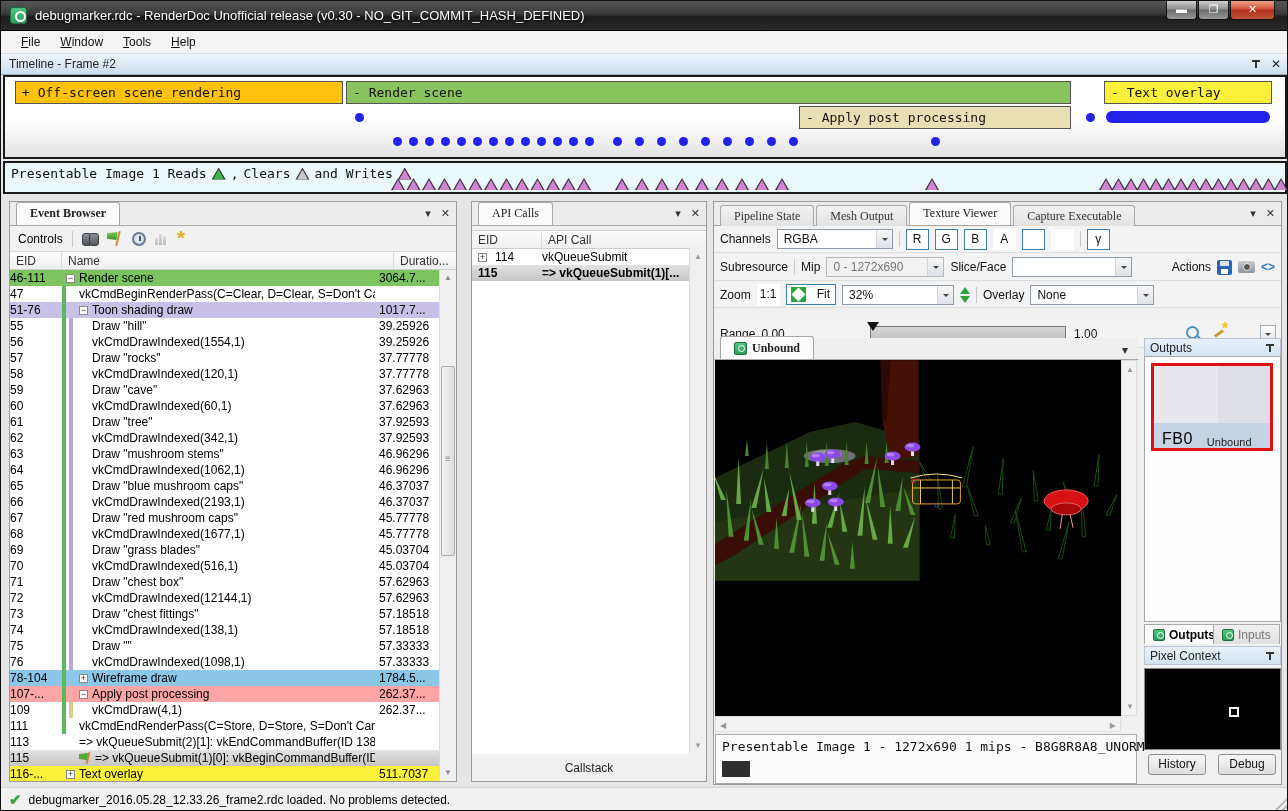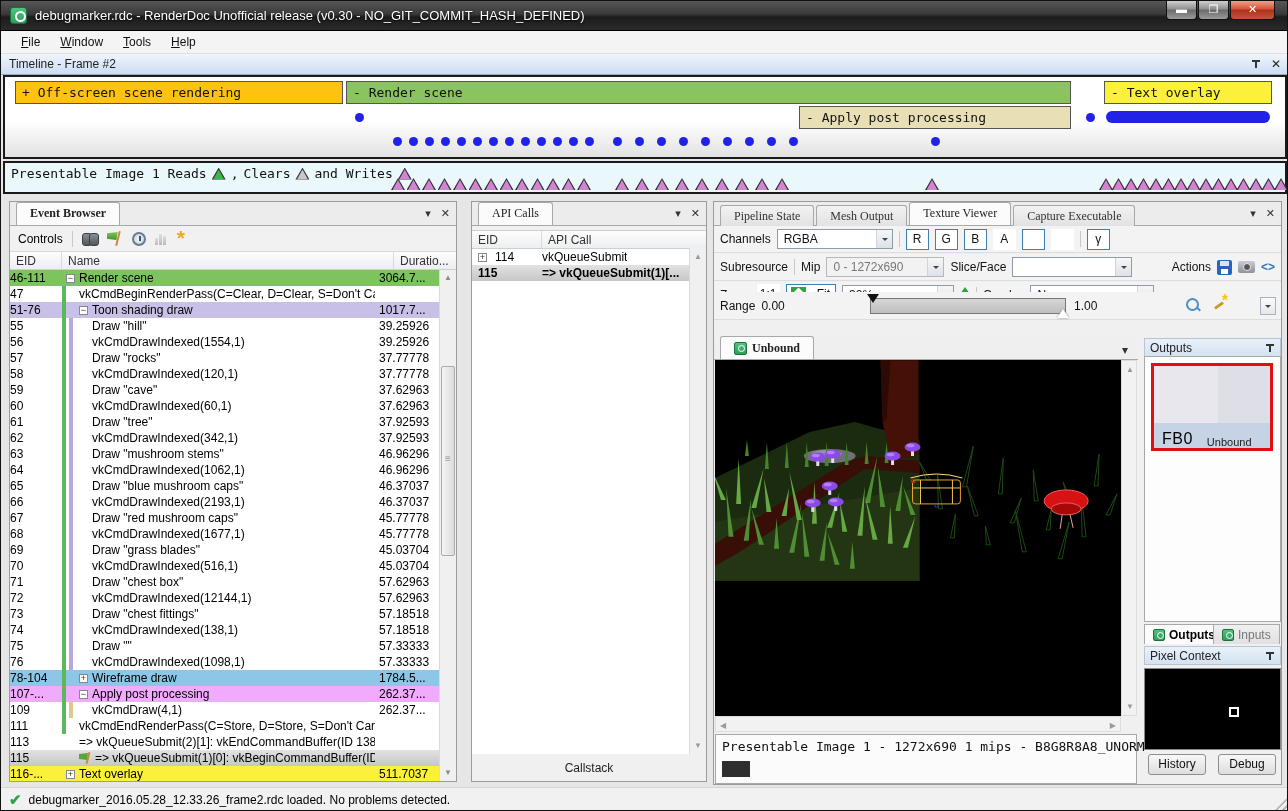--- a/index.html
+++ b/index.html
@@ -87,21 +87,21 @@
   .ev-eid { width:52px; flex:none; overflow:hidden; }
   .ev-body { flex:1; display:flex; align-items:center; overflow:hidden; height:100%; }
   .ev-dur { width:64px; flex:none; padding-left:4px; overflow:hidden; }
   .gbar { width:4px; height:100%; flex:none; margin-right:3px; }
   .expander { width:9px; height:9px; flex:none; border:1px solid #888; background:#fff; font-size:9px; line-height:7px;
     text-align:center; color:#333; margin-right:4px; }
   .flag-s { width:13px; height:12px; position:relative; flex:none; margin-right:3px; }
   .flag-s::before { content:""; position:absolute; left:8px; top:0; width:2px; height:12px; background:#C98A3D; transform:rotate(14deg); }
   .flag-s::after { content:""; position:absolute; left:0; top:1px; width:9px; height:7px; background:#53A937; clip-path:polygon(0 15%,100% 0,88% 100%,0 85%); }
   .bg-green { background:#7DC360; } .bg-purple { background:#C9C0E8; } .bg-blue { background:#8CC7E8; }
-  .bg-tan { background:#f0abfc; } .bg-yellow { background:#FBF13A; }
+  .bg-tan { background:#fca5a5; } .bg-yellow { background:#FBF13A; }
   .bg-selected { background:linear-gradient(#E2E2E2,#C6C6C6); }
   .vscroll { position:absolute; right:0; top:68px; bottom:0; width:17px; background:#F0F0F0; border-left:1px solid #DADADA; }
   .vscroll .arr { position:absolute; left:0; width:16px; height:16px; color:#8A8A8A; font-size:8px; text-align:center; line-height:16px; }
   .vscroll .arr.up { top:0; } .vscroll .arr.down { bottom:0; }
   .vthumb { position:absolute; left:1px; width:14px; background:linear-gradient(90deg,#F4F4F4,#DCDCDC); border:1px solid #ABABAB; border-radius:2px; }
   .vthumb::after { content:"≡"; position:absolute; left:3px; top:50%; margin-top:-8px; color:#999; font-size:10px; }
 
   
   #api-panel { left:470px; top:200px; width:236px; height:581px; }
   #api-grid { position:absolute; left:0; top:28px; right:0; height:524px; background:#fff; border-top:1px solid #CFCFCF; }
@@ -832,21 +832,21 @@
         <i class="d"></i>
       </span>
     <span class="tb-sep"></span>
     <span>Overlay</span>
     <div class="combo" style="width:124px">
       <span>None</span>
         <span class="carr"></span>
     </div>
   </div>
 
-  <div class="tv-row" style="top:90px;height:28px">
+  <div class="tv-row" style="top:118px;height:28px">
     <span>Range</span>
     <span>0.00</span>
     <div class="slider" style="position:absolute;left:156px;width:196px">
       <span class="sl-left"></span>
       <span class="sl-right"></span>
     </div>
     <span style="position:absolute;left:360px">1.00</span>
     <span class="mag-icon" style="position:absolute;left:472px"></span>
     <span class="wand-icon" style="position:absolute;left:498px"></span>
     <span class="mini-combo" style="position:absolute;left:546px"></span>

